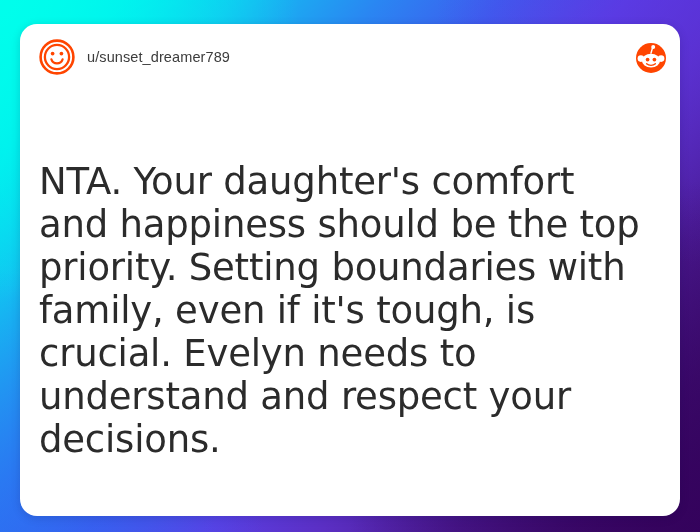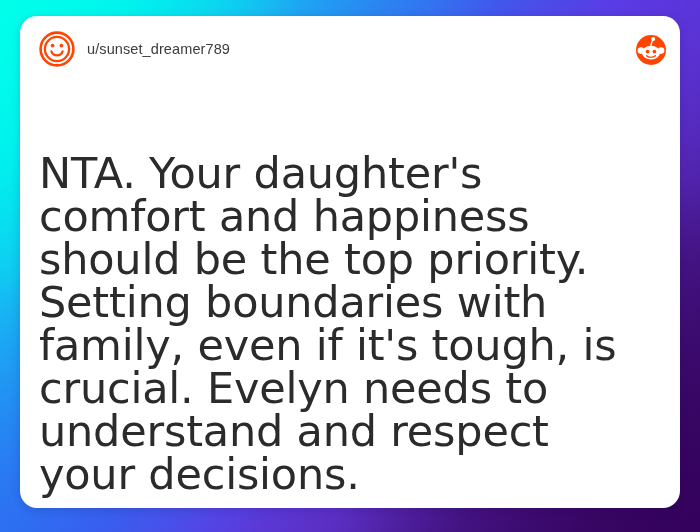--- a/index.html
+++ b/index.html
@@ -48,21 +48,21 @@
       radial-gradient(circle at 0% 0%, rgba(0,255,236,0.95) 0%, rgba(0,255,236,0) 34%),
       radial-gradient(circle at 100% 100%, rgba(52,2,92,0.92) 0%, rgba(52,2,92,0) 40%),
       radial-gradient(circle at 100% 0%, rgba(90,52,228,0.55) 0%, rgba(90,52,228,0) 30%),
       radial-gradient(circle at 0% 100%, rgba(42,104,242,0.55) 0%, rgba(42,104,242,0) 30%);
   }
 
   
   #card {
     position: absolute;
     left: 20px;
-    top: 16px;
+    top: 24px;
     width: 660px;
     height: 492px;
     background: #ffffff;
     border-radius: 17px;
     box-shadow: 0 2px 10px rgba(20,10,60,0.16);
     box-sizing: border-box;
     overflow: hidden;
   }
 
   
@@ -104,21 +104,21 @@
     height: 32px;
     display: block;
   }
 
   
   .post-body {
     position: absolute;
     left: 19px;
     top: 136px;
     width: 615px;
-    font-size: 43px;
+    font-size: 37px;
     line-height: 43px;
     color: #2b2b2b;
     letter-spacing: -0.2px;
     font-weight: 400;
     font-family: "DejaVu Sans", "Liberation Sans", sans-serif;
     word-break: normal;
     overflow-wrap: break-word;
     white-space: pre-wrap;
   }
 </style>

